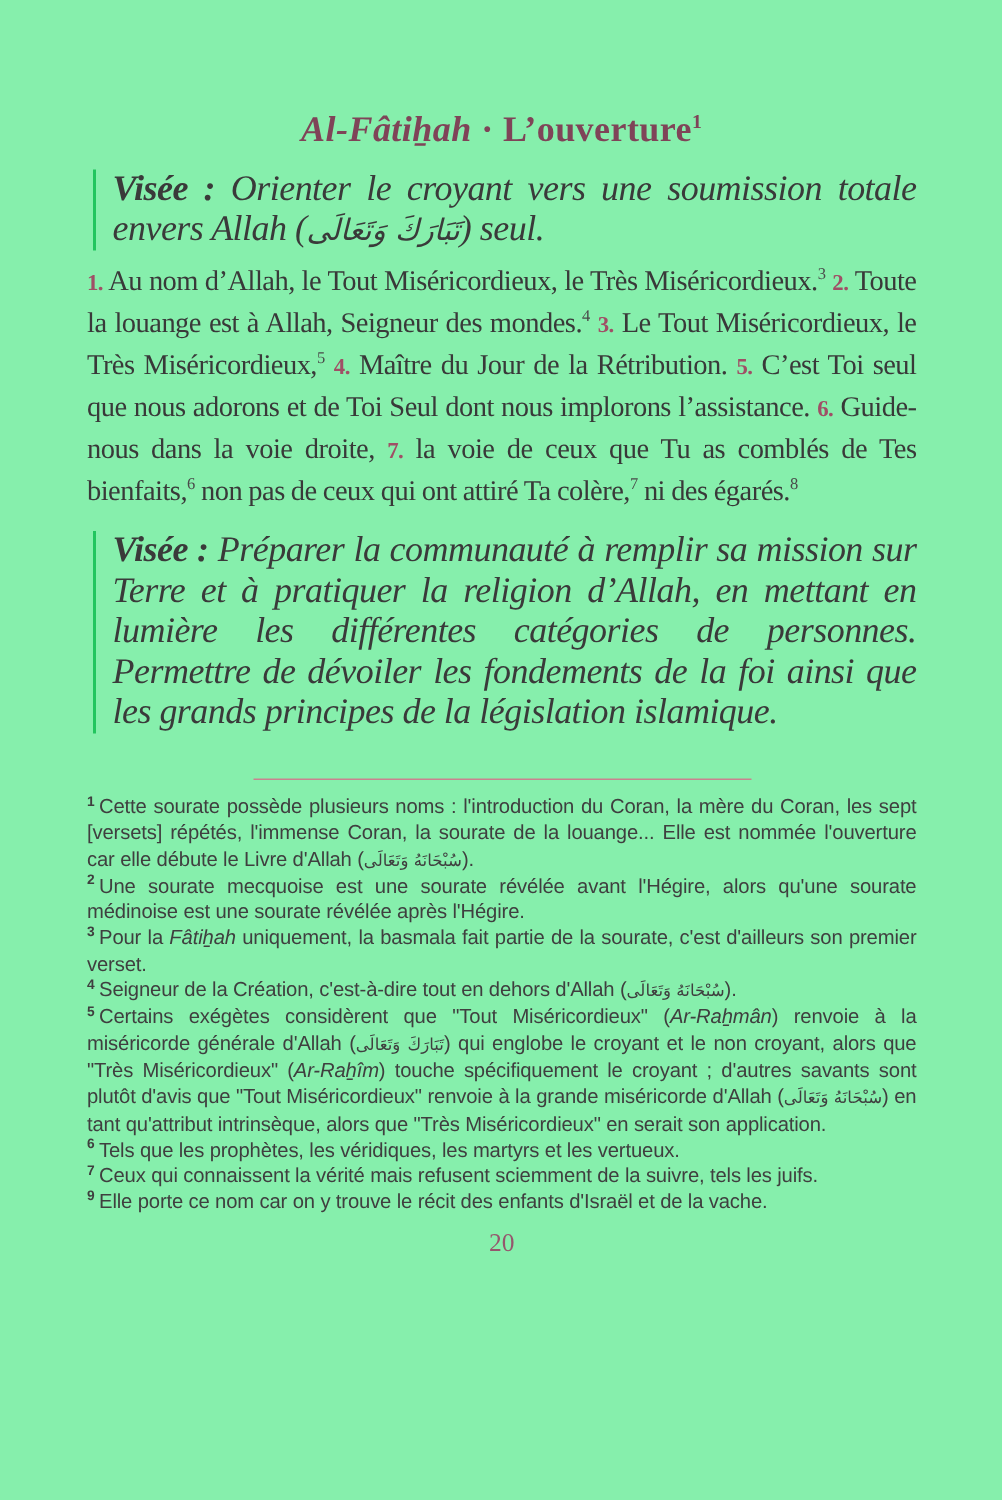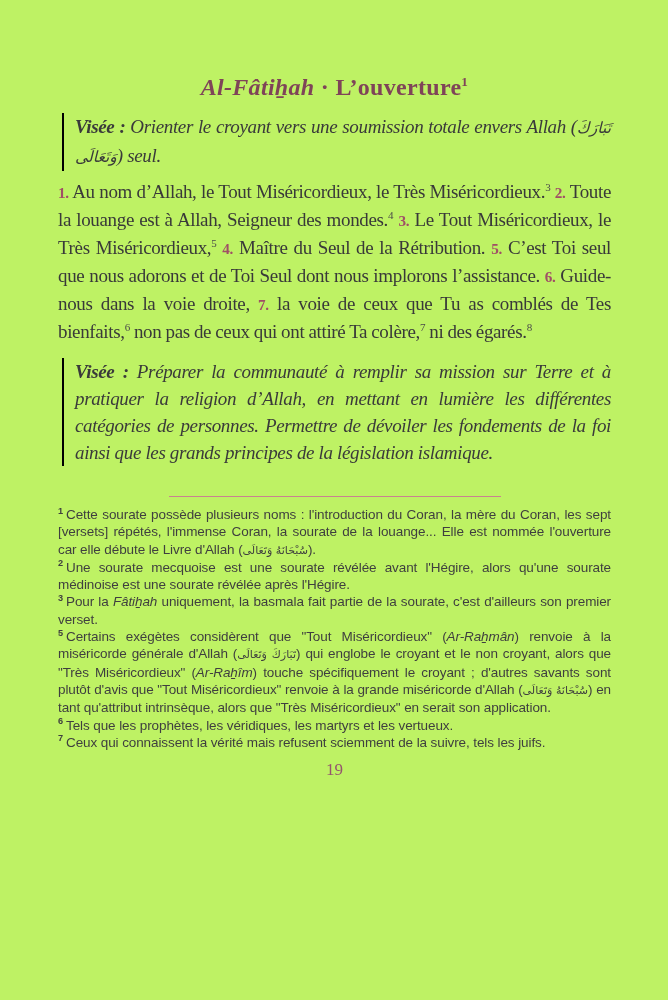--- a/index.html
+++ b/index.html
@@ -1,38 +1,38 @@
 <!DOCTYPE html>
 <html lang="fr"><head>
 <meta charset="utf-8">
 <style>
   html,body{margin:0;padding:0;background:#ffffff;}
   .page{
     width:668px;height:1000px;box-sizing:border-box;overflow:hidden;
-    padding:74px 57px 0 58px;background:#bef264;
+    padding:74px 57px 0 58px;background:#86efac;
     font-family:"Liberation Serif","DejaVu Serif",serif;color:#3a3a3a;
     position:relative;
   }
   
   .surah-title{
     margin:0;text-align:center;font-size:24px;line-height:26px;
     font-weight:bold;color:#7f4458;letter-spacing:.3px;
   }
   .surah-title .name{font-style:italic;}
   .surah-title sup{font-size:.55em;line-height:0;}
   .surah-sub{
     margin:3px 0 0;text-align:center;font-style:italic;font-weight:normal;
     font-size:19.5px;line-height:24px;color:#95566d;
   }
   .surah-sub sup{font-size:.6em;line-height:0;}
   .section-2 .surah-title{margin-top:17px;}
   
   .visee{
-    margin:13px 0 0 4px;border-left:2px solid #000000;padding-left:11px;
-    font-style:italic;font-size:19px;line-height:27px;color:#3a3a3a;
+    margin:13px 0 0 4px;border-left:2px solid #22c55e;padding-left:11px;
+    font-style:italic;font-size:24px;line-height:27px;color:#3a3a3a;
     text-align:justify;letter-spacing:-.35px;
   }
   .visee .visee-label{font-weight:bold;}
   
   .verses{
     margin:7px 0 0;font-size:19px;line-height:27px;color:#393939;
     text-align:justify;letter-spacing:-.35px;word-spacing:-.3px;
   }
   .vn{color:#a04f66;font-weight:bold;font-size:.8em;}
   .verses sup{font-size:.58em;line-height:0;color:#4a4a4a;}
@@ -73,21 +73,21 @@
     </div>
 
     <p class="verses">
       <span class="vn">1.</span>
       <span>Au nom d’Allah, le Tout Miséricordieux, le Très Miséricordieux.</span><sup>3</sup>
       <span class="vn">2.</span>
       <span>Toute la louange est à Allah, Seigneur des mondes.</span><sup>4</sup>
       <span class="vn">3.</span>
       <span>Le Tout Miséricordieux, le Très Miséricordieux,</span><sup>5</sup>
       <span class="vn">4.</span>
-      <span>Maître du Seul de la Ré­tribution.</span>
+      <span>Maître du Jour de la Ré­tribution.</span>
       <span class="vn">5.</span>
       <span>C’est Toi seul que nous adorons et de Toi Seul dont nous implorons l’assistance.</span>
       <span class="vn">6.</span>
       <span>Guide-nous dans la voie droite,</span>
       <span class="vn">7.</span>
       <span>la voie de ceux que Tu as comblés de Tes bienfaits,</span><sup>6</sup>
       <span>non pas de ceux qui ont attiré Ta colère,</span><sup>7</sup>
       <span>ni des égarés.</span><sup>8</sup>
     </p>
   </section>
@@ -99,20 +99,22 @@
       <span>Préparer la communauté à remplir sa mission sur Terre et à prati­quer la religion d’Allah, en mettant en lumière les différentes catégories de personnes. Permettre de dévoiler les fondements de la foi ainsi que les grands principes de la législation islamique.</span>
     </div>
   </section>
 
   <div class="fn-rule"></div>
 
   <div class="footnotes">
     <p class="fn"><sup class="fnum">1</sup><span>Cette sourate possède plusieurs noms : l'introduction du Coran, la mère du Coran, les sept [versets] répétés, l'immense Coran, la sourate de la louange... Elle est nommée l'ouverture car elle débute le Livre d'Allah (</span><span class="arabic">سُبْحَانَهُ وَتَعَالَى</span><span>).</span></p>
     <p class="fn"><sup class="fnum">2</sup><span>Une sourate mecquoise est une sourate révélée avant l'Hégire, alors qu'une sou­rate médinoise est une sourate révélée après l'Hégire.</span></p>
     <p class="fn"><sup class="fnum">3</sup><span>Pour la </span><span class="it">Fâtiẖah</span><span> uniquement, la basmala fait partie de la sourate, c'est d'ailleurs son premier verset.</span></p>
+    <p class="fn"><sup class="fnum">4</sup><span>Seigneur de la Création, c'est-à-dire tout en dehors d'Allah (</span><span class="arabic">سُبْحَانَهُ وَتَعَالَى</span><span>).</span></p>
     <p class="fn"><sup class="fnum">5</sup><span>Certains exégètes considèrent que "Tout Miséricordieux" (</span><span class="it">Ar-Raẖmân</span><span>) renvoie à la miséricorde générale d'Allah (</span><span class="arabic">تَبَارَكَ وَتَعَالَى</span><span>) qui englobe le croyant et le non croyant, alors que "Très Miséricordieux" (</span><span class="it">Ar-Raẖîm</span><span>) touche spécifiquement le croyant ; d'autres savants sont plutôt d'avis que "Tout Miséricordieux" renvoie à la grande miséricorde d'Allah (</span><span class="arabic">سُبْحَانَهُ وَتَعَالَى</span><span>) en tant qu'attribut intrinsèque, alors que "Très Mi­séricordieux" en serait son application.</span></p>
     <p class="fn"><sup class="fnum">6</sup><span>Tels que les prophètes, les véridiques, les martyrs et les vertueux.</span></p>
     <p class="fn"><sup class="fnum">7</sup><span>Ceux qui connaissent la vérité mais refusent sciemment de la suivre, tels les juifs.</span></p>
+    <p class="fn"><sup class="fnum">9</sup><span>Elle porte ce nom car on y trouve le récit des enfants d'Israël et de la vache.</span></p>
   </div>
 
-  <div class="pagenum">19</div>
+  <div class="pagenum">20</div>
 
 </div>
 
 </body></html>

